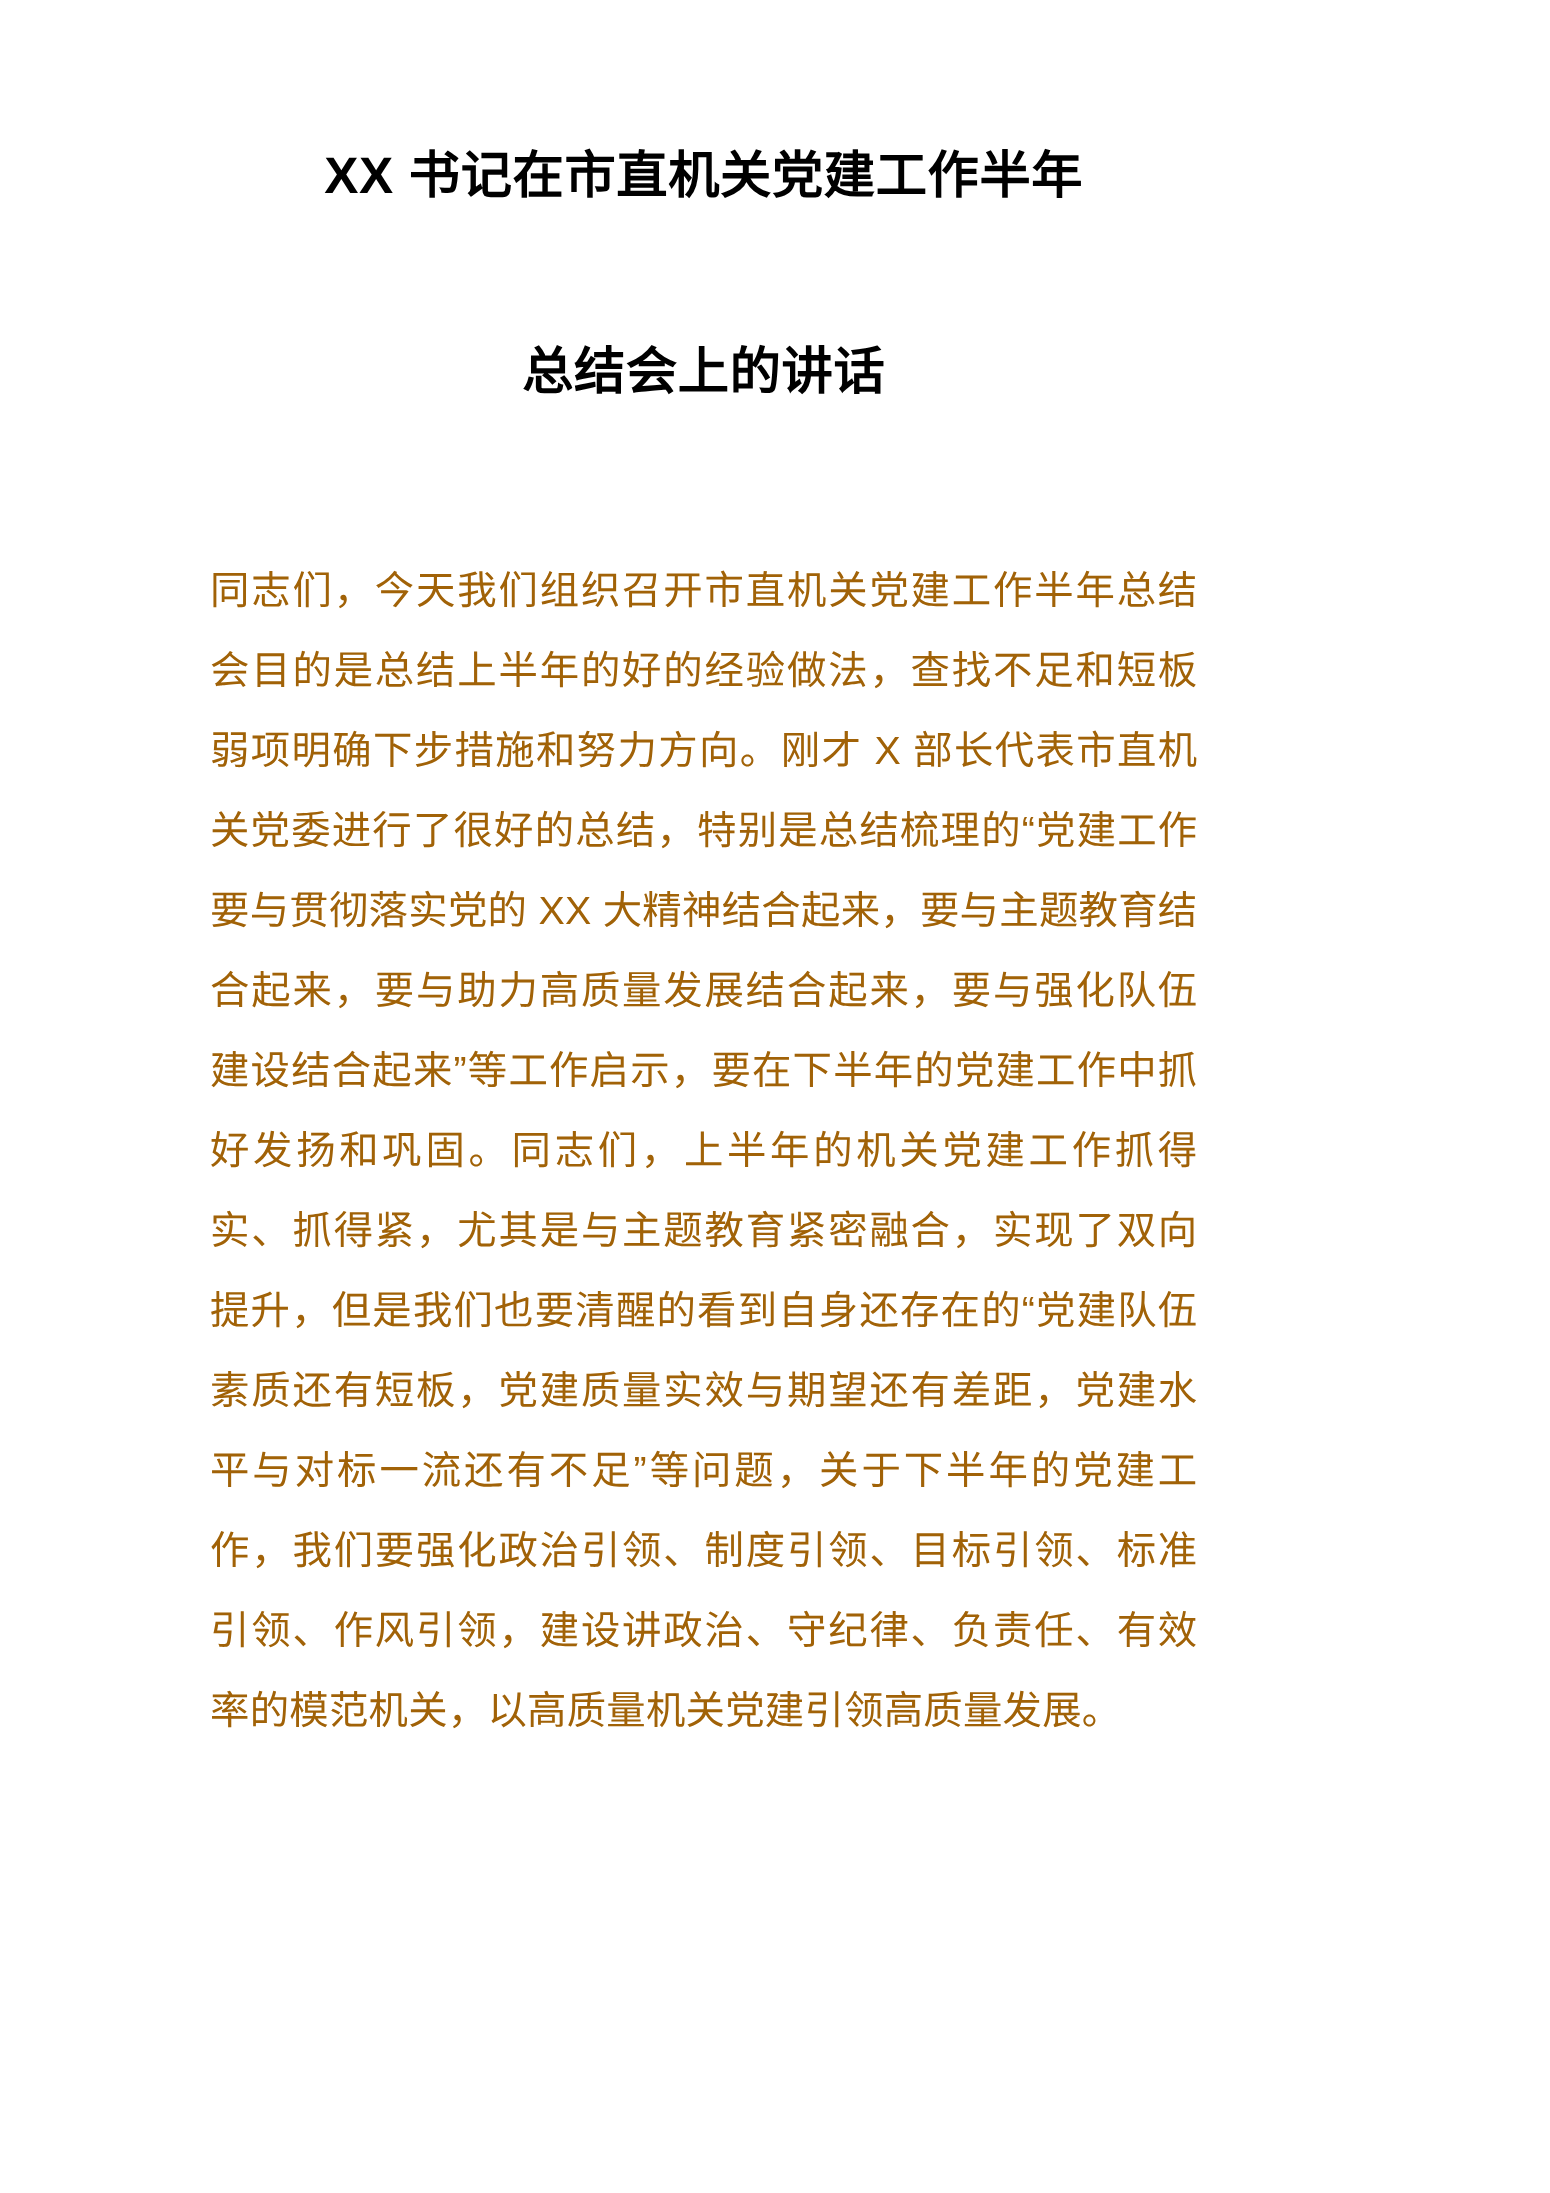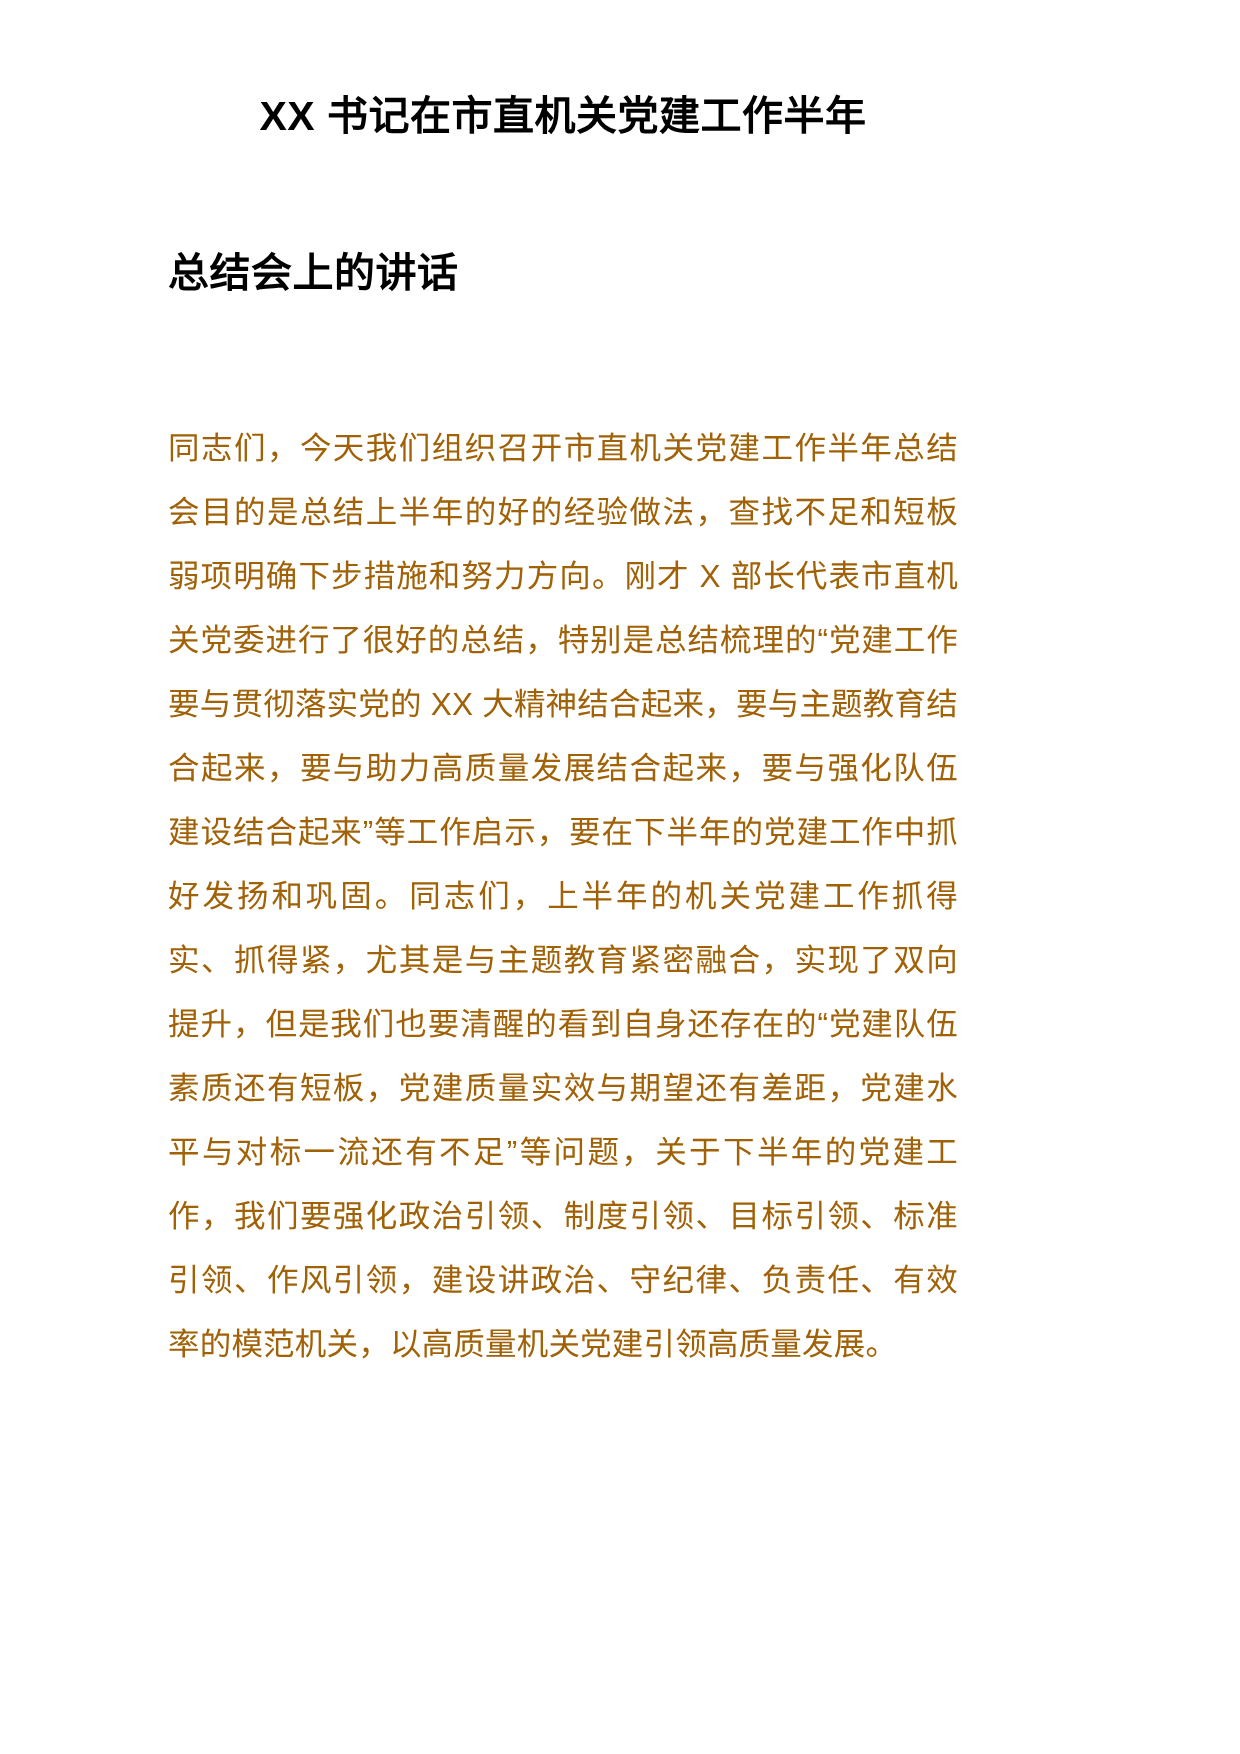--- a/index.html
+++ b/index.html
@@ -33,26 +33,26 @@
   .doc-title {
     font-size: 41px;
     font-weight: 700;
     line-height: 1.2;
     letter-spacing: 0.5px;
     color: #000;
     text-align: center;
     margin: 0;
   }
   .title-line-1 {
-    padding-top: 92px;
+    padding-top: 116px;
     text-align: center;
   }
   .title-line-2 {
     padding-top: 108px;
-    text-align: left;
+    text-align: center;
   }
   .paragraph {
     margin: 0;
     padding-top: 118px;
     font-size: 31.5px;
     line-height: 64px;
     text-align: justify;
     text-justify: inter-ideograph;
     letter-spacing: 0.2px;
     color: #a16207;

